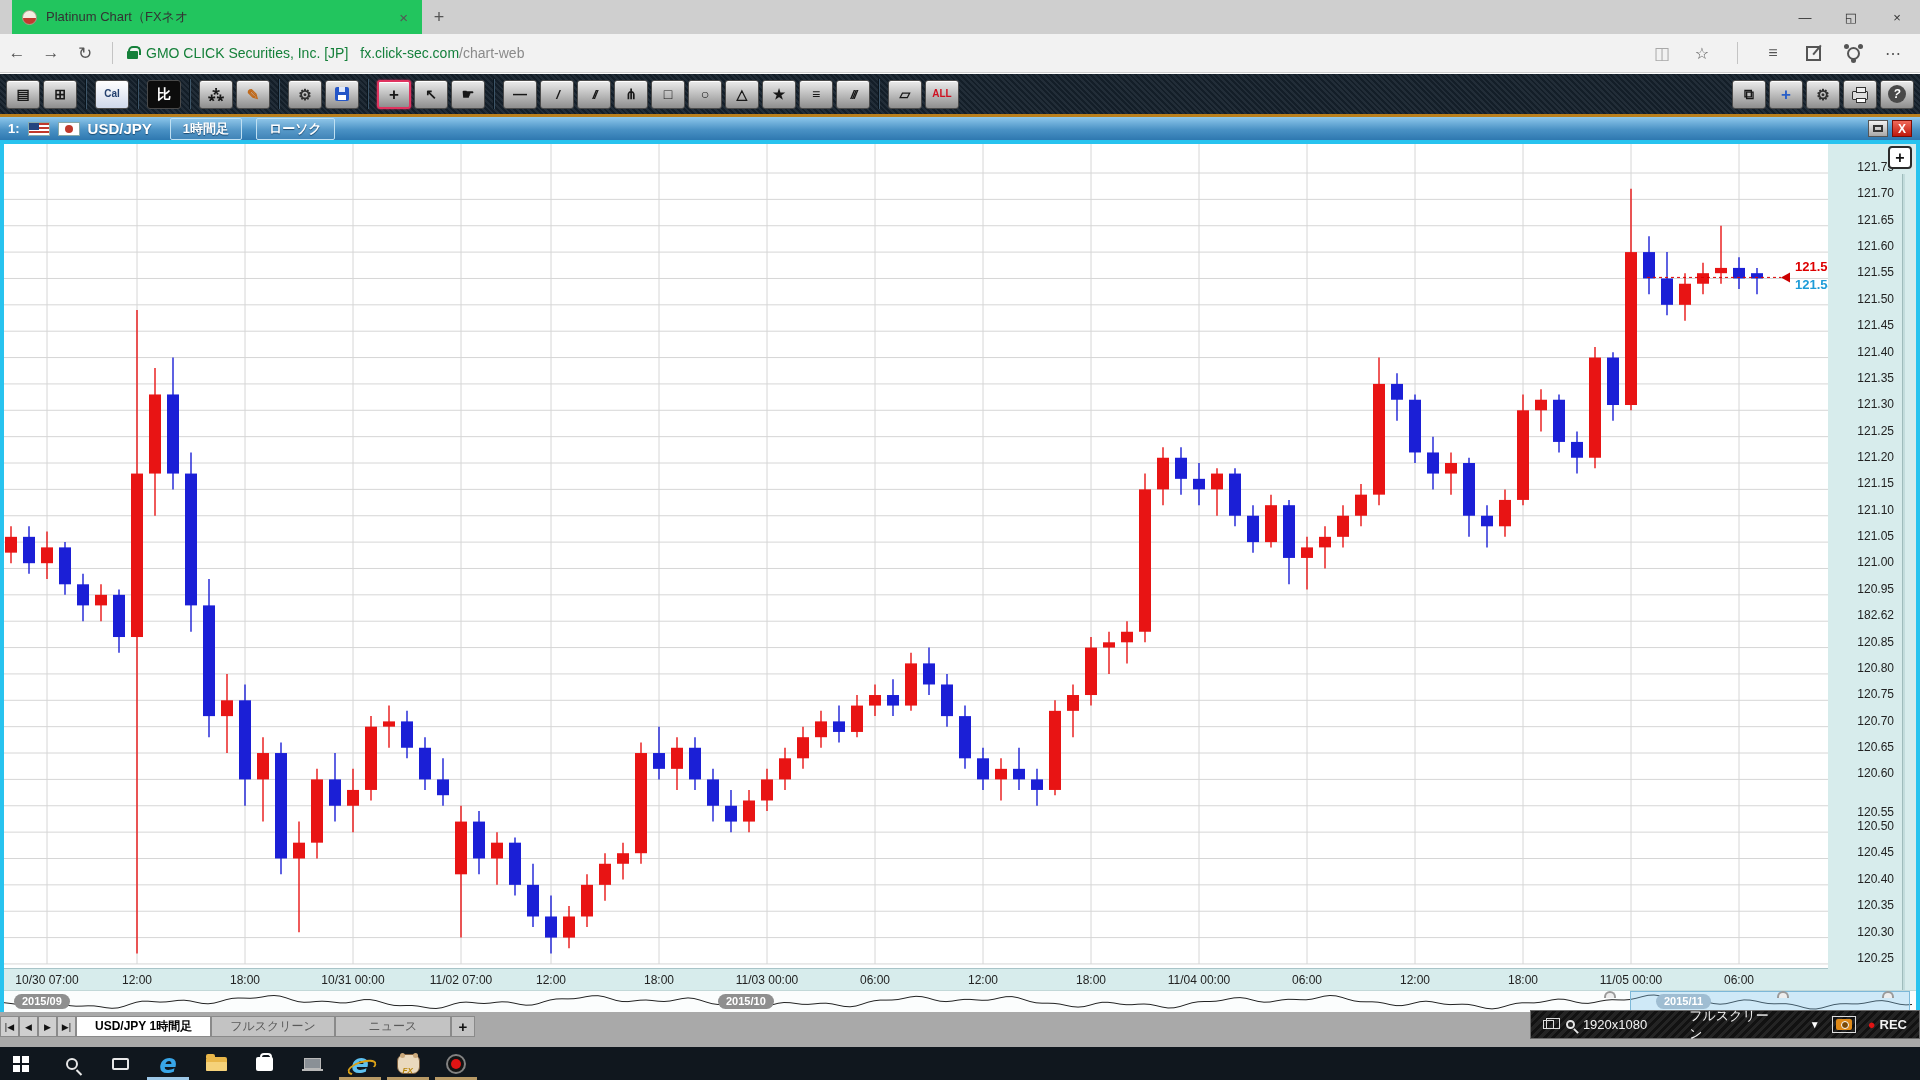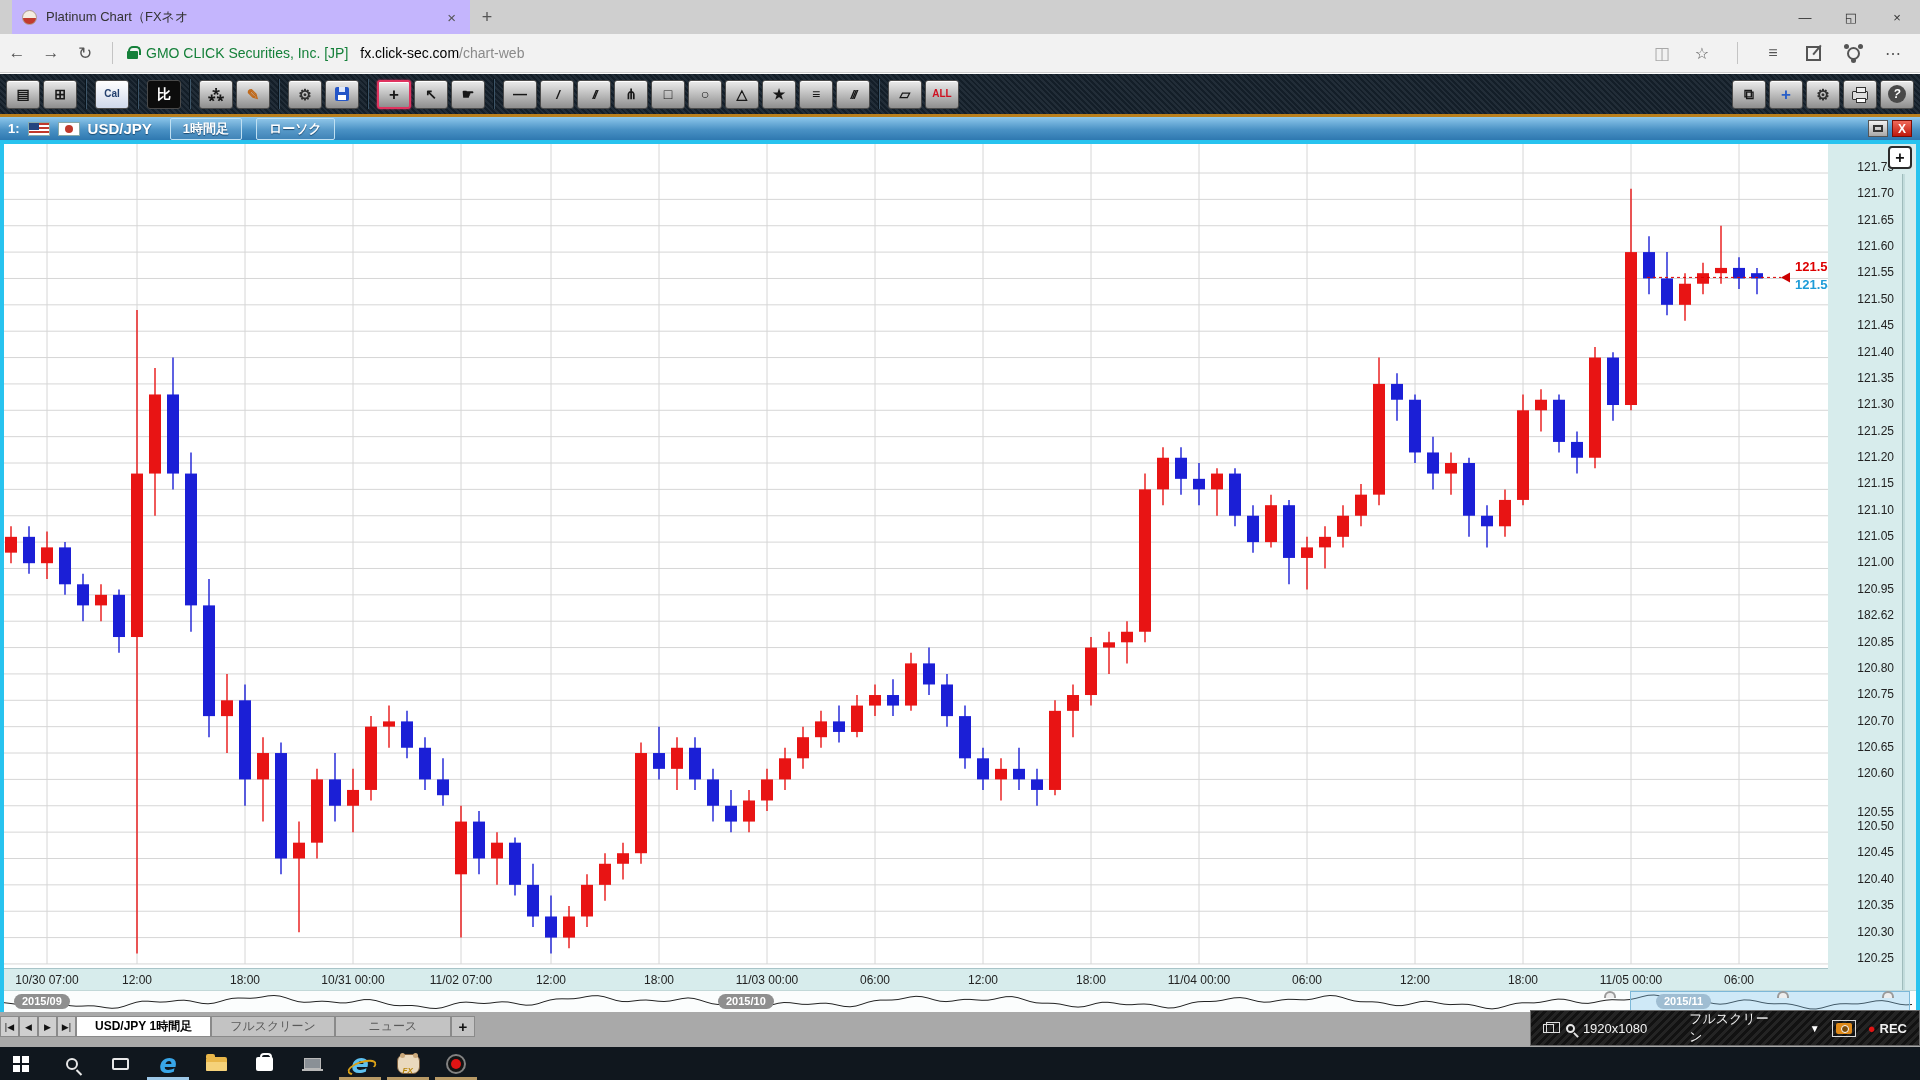--- a/index.html
+++ b/index.html
@@ -1,34 +1,34 @@
 <!DOCTYPE html>
 <html><head>
 <meta charset="utf-8">
 <style>
   *{box-sizing:border-box;margin:0;padding:0}
   html,body{width:1920px;height:1080px;overflow:hidden;font-family:"Liberation Sans",sans-serif}
   body{position:relative;background:#fff}
   
   #tabbar{position:absolute;left:0;top:0;width:1920px;height:34px;background:#cfcfcf;display:flex;align-items:stretch}
-  .tab{width:458px;margin-left:12px;background:#c4b5fd;display:flex;align-items:center;padding:0 10px;gap:9px}
+  .tab{width:410px;margin-left:12px;background:#22c55e;display:flex;align-items:center;padding:0 10px;gap:9px}
   .fav{width:15px;height:15px;border-radius:50%;background:linear-gradient(#f4ece0 52%,#c23a2e 52%);border:1px solid #b09a8a;flex:none}
   .tab-title{font-size:13px;color:#333;white-space:nowrap;overflow:hidden;flex:1}
   .tab-close{color:#555;font-size:15px;padding:0 4px;cursor:default}
   .newtab{width:34px;display:flex;align-items:center;justify-content:center;color:#555;font-size:18px}
   .wbtns{margin-left:auto;display:flex}
   .wbtn{width:46px;display:flex;align-items:center;justify-content:center;font-size:13px;color:#333}
   
   #addrbar{position:absolute;left:0;top:34px;width:1920px;height:39px;background:#f2f2f2;border-bottom:1px solid #cfcfcf;display:flex;align-items:center}
   .nav-ic{width:34px;text-align:center;font-size:17px;color:#555}
   .addr-sep{width:1px;height:22px;background:#c4c4c4;margin:0 10px}
   .lock{position:relative;width:11px;height:8px;background:#15803a;border-radius:1px;margin:3px 8px 0 4px;flex:none}
   .lock:before{content:"";position:absolute;left:1px;top:-5px;width:9px;height:7px;border:2px solid #15803a;border-bottom:none;border-radius:5px 5px 0 0}
   .site-id{color:#15803a;font-size:14px;margin-right:12px;white-space:nowrap}
-  .url-host{color:#000000;font-size:14px}
+  .url-host{color:#15803d;font-size:14px}
   .url-path{color:#8a8a8a;font-size:14px}
   .addr-right{margin-left:auto;display:flex;align-items:center;gap:10px;padding-right:12px}
   .ab-ic{width:30px;height:26px;display:flex;align-items:center;justify-content:center;color:#555;font-size:16px}
   .book-ic{color:#a8a8a8;font-size:17px}
   .note-ic{width:15px;height:15px;border:2px solid #555;position:relative}
   .note-ic:before{content:"";position:absolute;width:2px;height:12px;background:#555;transform:rotate(40deg);left:8px;top:-4px}
   .share-ic{position:relative;width:13px;height:13px;border:2px solid #555;border-radius:50%}
   .share-ic:before{content:"";position:absolute;width:5px;height:5px;background:#555;border-radius:50%;left:-5px;top:-5px;box-shadow:14px 0 0 #555,7px 14px 0 #555}
   
   #apptoolbar{position:absolute;left:0;top:74px;width:1920px;height:40px;background:#16222d;background-image:repeating-linear-gradient(45deg,rgba(255,255,255,.05) 0 2px,rgba(0,0,0,.12) 2px 4px);display:flex;align-items:center;padding:0 6px}
@@ -81,21 +81,21 @@
   .badge{position:absolute;top:3px;font-size:11px;font-weight:bold;color:#fff;background:#8f8f8f;border-radius:8px;padding:1px 8px;line-height:13px}
   .badge.b11{background:#9fbdd2}
   .handle{position:absolute;top:0;width:12px;height:7px;border:2px solid #9a9a9a;border-bottom:none;border-radius:6px 6px 0 0;background:#eee}
   
   #bottomstrip{position:absolute;left:0;top:1012px;width:1920px;height:35px;background:#a9a9a9;display:flex;align-items:flex-start}
   .tnav{width:19px;height:21px;margin-top:4px;background:#cfcfcf;border:1px solid #8a8a8a;display:flex;align-items:center;justify-content:center;font-size:9px;color:#111}
   .btab{height:21px;margin-top:4px;padding:0 18px;display:flex;align-items:center;justify-content:center;font-size:12px;background:#c3c3c3;border:1px solid #8a8a8a;color:#5a5a5a;white-space:nowrap;min-width:116px}
   .btab.active{background:#fff;color:#000;font-weight:bold}
   .addtab{width:24px;height:21px;margin-top:4px;background:#c3c3c3;border:1px solid #8a8a8a;display:flex;align-items:center;justify-content:center;font-weight:bold;font-size:15px;color:#111}
   
-  #ctrlbar{position:absolute;left:1530px;top:1010px;height:36px;background:repeating-linear-gradient(135deg,#242424 0 3px,#121212 3px 6px);border:1px solid #6a6a6a;display:flex;align-items:center;gap:12px;padding:0 12px;z-index:6;color:#f2f2f2;font-size:13px}
+  #ctrlbar{position:absolute;left:1530px;top:1010px;height:29px;background:repeating-linear-gradient(135deg,#242424 0 3px,#121212 3px 6px);border:1px solid #6a6a6a;display:flex;align-items:center;gap:12px;padding:0 12px;z-index:6;color:#f2f2f2;font-size:13px}
   .win-sm{width:12px;height:9px;border:1px solid #ddd;position:relative}
   .win-sm:before{content:"";position:absolute;left:2px;top:-3px;width:12px;height:9px;border:1px solid #ddd}
   .mag-ic{width:9px;height:9px;border:2px solid #e6e6e6;border-radius:50%;position:relative;margin-right:2px}
   .mag-ic:after{content:"";position:absolute;width:2px;height:6px;background:#e6e6e6;left:7px;top:6px;transform:rotate(-45deg)}
   .cam-box{border:1px solid #ddd;padding:2px 3px;display:flex;align-items:center}
   .cam-ic{width:16px;height:11px;background:#e08a18;border-radius:2px;position:relative}
   .cam-ic:before{content:"";position:absolute;left:5px;top:2px;width:6px;height:6px;border-radius:50%;background:#7a4a08;border:1px solid #fff}
   .rec-dot{color:#e01414;font-size:13px}
   .dropdown{font-size:10px;color:#fff;margin-left:26px}
   .fsgap{margin-left:30px}

